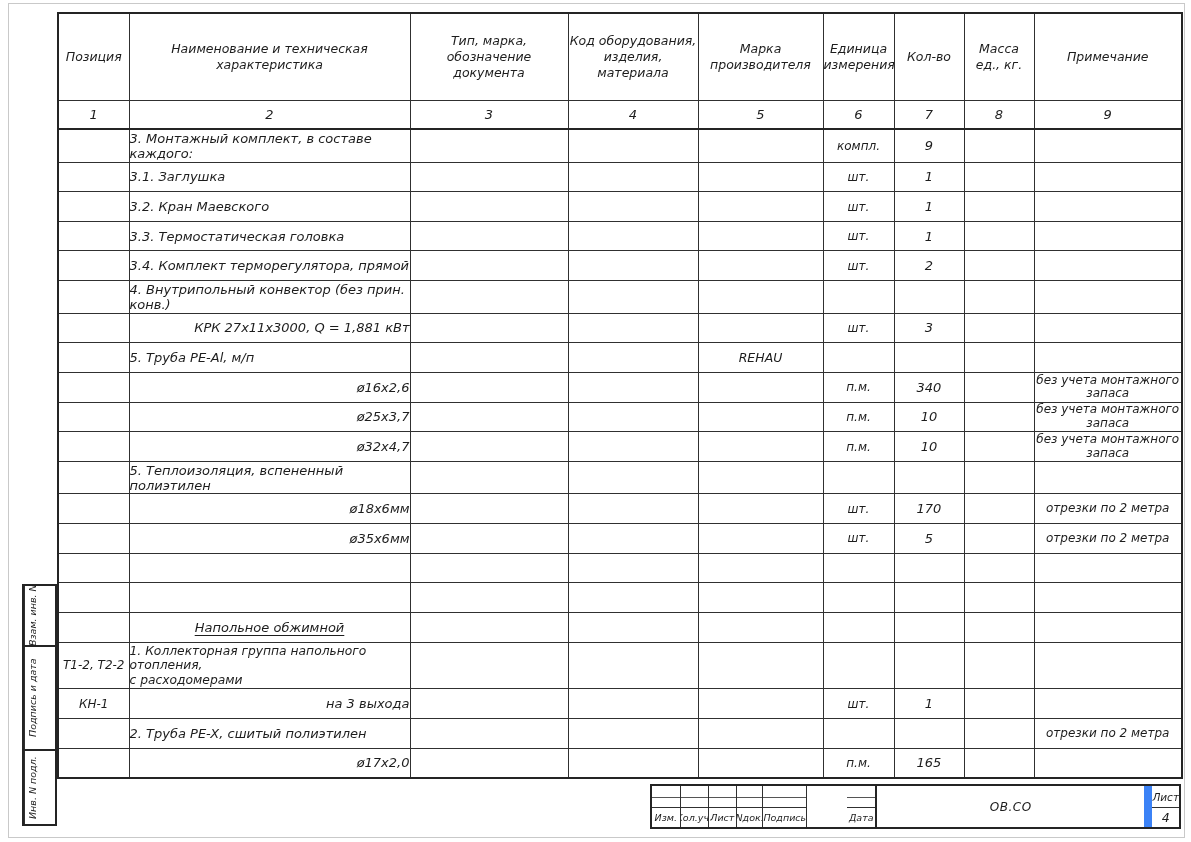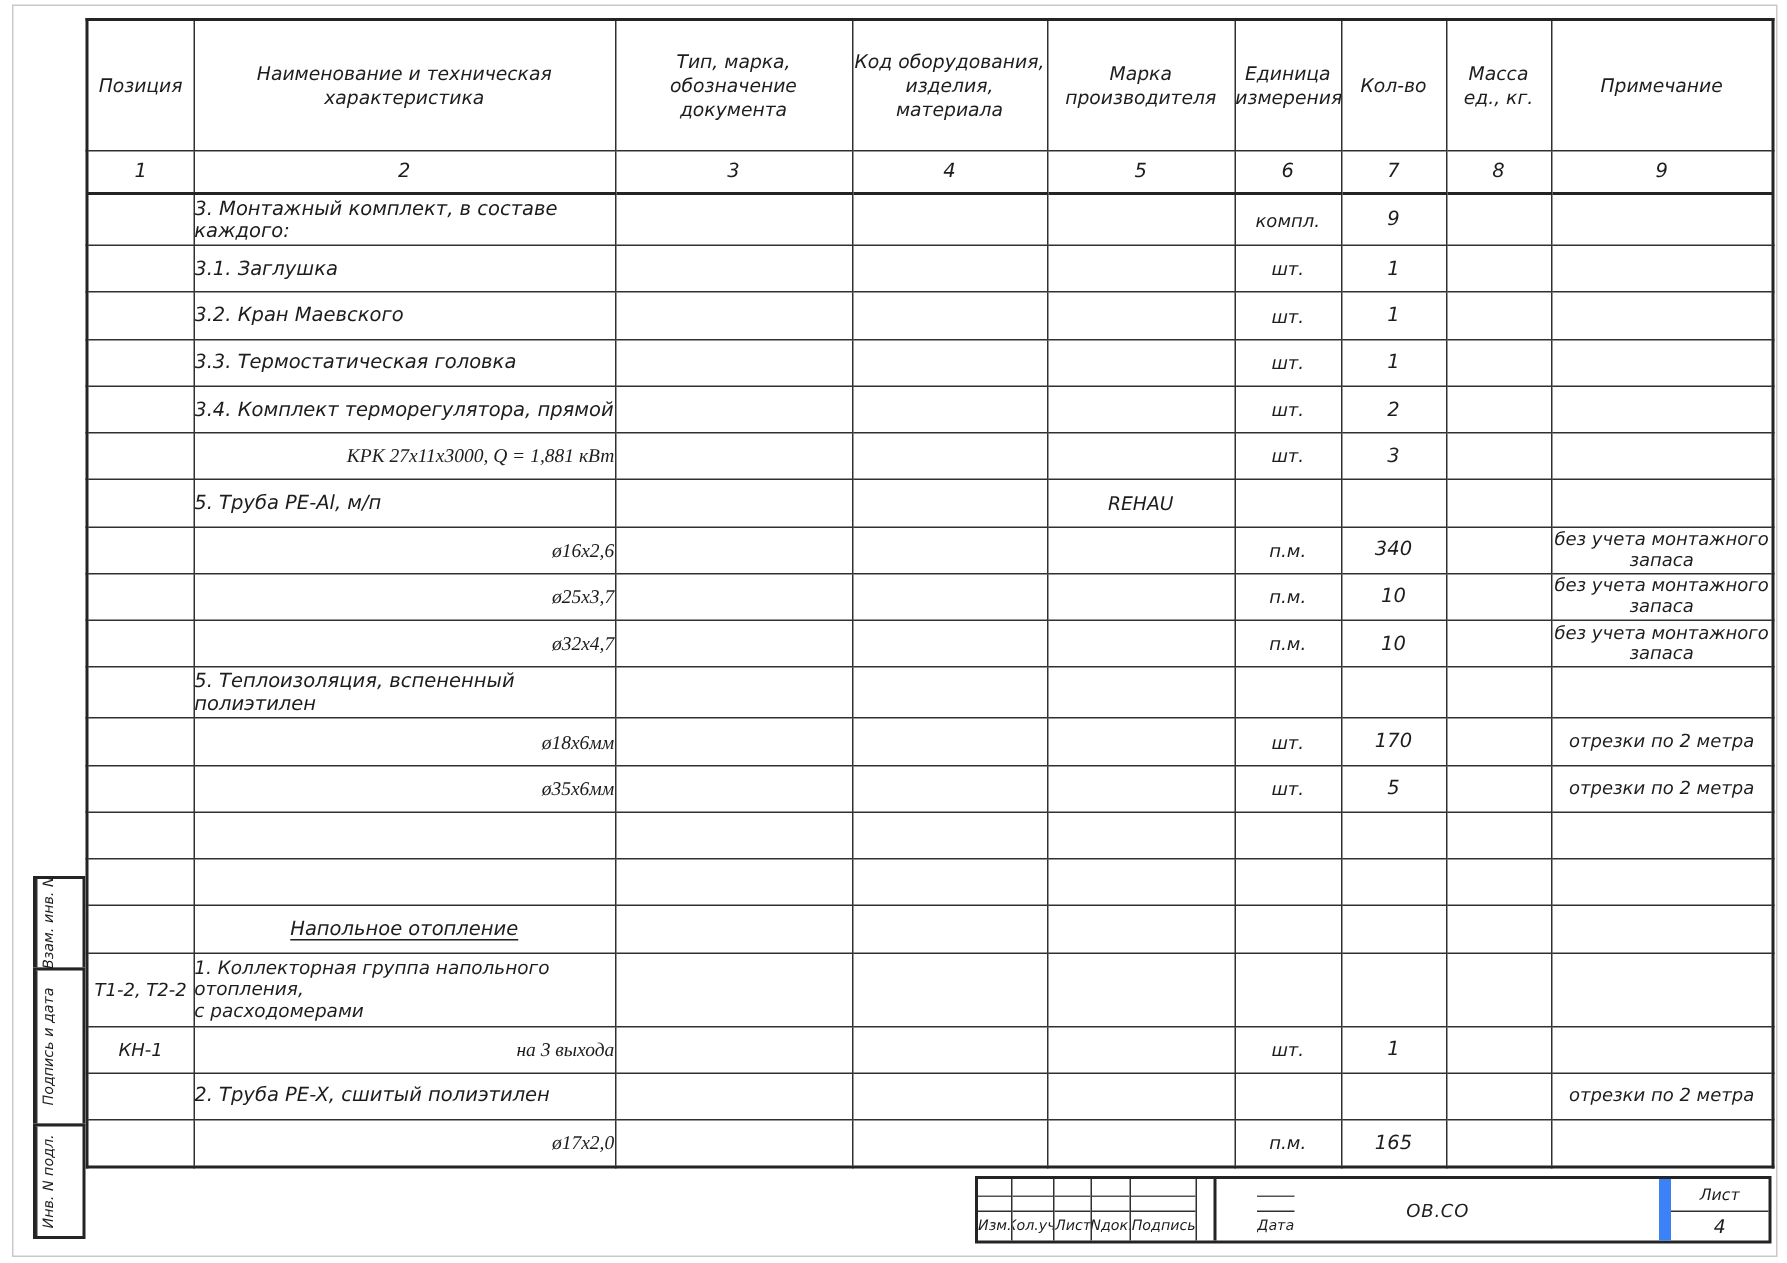--- a/index.html
+++ b/index.html
@@ -28,42 +28,42 @@
   .spec th{font-size:12.5px;text-align:center;white-space:pre-line;line-height:1.25;}
   .spec tbody tr{height:28.3px;}
   .c-pos{text-align:center;font-size:12px;}
   .c-name{font-size:13px;white-space:pre-line;}
   .c-mid{text-align:center;font-size:12.5px;}
   .c-unit{text-align:center;font-size:12px;}
   .c-qty{text-align:center;font-size:13px;}
   .c-note{text-align:center;font-size:12px;line-height:1.12;white-space:pre-line;padding:0 5px;}
   .name-item{padding-left:10px;}
   .name-sub{padding-left:56px;margin-top:11px;}
-  .name-value{text-align:right;padding-right:10px;font-family:Liberation Serif, serif;}
+  .name-value{text-align:right;padding-right:10px;}
   .name-heading{text-align:center;text-decoration:underline;text-underline-offset:3px;}
   .name-wrap{padding-left:8px;font-size:12.3px;line-height:1.18;margin-left:40px;}
   
   .left-strip{position:absolute;left:22px;top:584px;width:35px;}
   .ls-sec{
     display:flex;border:2px solid #242424;box-sizing:border-box;background:#fff;
   }
   .ls-sec + .ls-sec{margin-top:-2px;}
   .ls-label{
     width:15px;border-right:1.5px solid #303030;
     writing-mode:vertical-rl;transform:rotate(180deg);
     display:flex;align-items:center;justify-content:center;
     font-size:9.5px;white-space:nowrap;
   }
   .ls-blank{flex:1;}
   
   .title-block{
     position:absolute;left:650px;top:784px;width:531px;height:45px;
     display:flex;border:2.2px solid #242424;box-sizing:border-box;background:#fff;
   }
-  .rev-table{width:159px;display:flex;border-right:2px solid #242424;box-sizing:border-box;}
+  .rev-table{width:225px;display:flex;border-right:2px solid #242424;box-sizing:border-box;}
   .rev-col{display:flex;flex-direction:column;box-sizing:border-box;border-right:1.5px solid #303030;}
   .rev-col:last-child{border-right:none;margin-left:40px;}
   .rev-blank{height:12px;border-bottom:1px solid #555;box-sizing:border-box;}
   .rev-blank.second{height:10px;border-bottom:1.5px solid #303030;}
   .rev-label{flex:1;display:flex;align-items:center;justify-content:center;font-size:9.5px;white-space:nowrap;overflow:hidden;}
   .doc-cell{
     width:303px;border-right:8px solid #3b82f6;box-sizing:border-box;
     display:flex;align-items:center;justify-content:center;
     font-size:12px;letter-spacing:0.5px;
   }
@@ -168,20 +168,31 @@
           <td class="c-mid"></td>
           <td class="c-mid"></td>
           <td class="c-mid"></td>
           <td class="c-unit">шт.</td>
           <td class="c-qty">2</td>
           <td class="c-mid"></td>
           <td class="c-note"></td>
         </tr>
         <tr>
           <td class="c-pos"></td>
+          <td class="c-name name-item">4. Внутрипольный конвектор (без прин. конв.)</td>
+          <td class="c-mid"></td>
+          <td class="c-mid"></td>
+          <td class="c-mid"></td>
+          <td class="c-unit"></td>
+          <td class="c-qty"></td>
+          <td class="c-mid"></td>
+          <td class="c-note"></td>
+        </tr>
+        <tr>
+          <td class="c-pos"></td>
           <td class="c-name name-value">КРК 27х11х3000, Q = 1,881 кВт</td>
           <td class="c-mid"></td>
           <td class="c-mid"></td>
           <td class="c-mid"></td>
           <td class="c-unit">шт.</td>
           <td class="c-qty">3</td>
           <td class="c-mid"></td>
           <td class="c-note"></td>
         </tr>
         <tr>
@@ -281,21 +292,21 @@
           <td class="c-mid"></td>
           <td class="c-mid"></td>
           <td class="c-mid"></td>
           <td class="c-unit"></td>
           <td class="c-qty"></td>
           <td class="c-mid"></td>
           <td class="c-note"></td>
         </tr>
         <tr>
           <td class="c-pos"></td>
-          <td class="c-name name-heading">Напольное отопление</td>
+          <td class="c-name name-heading">Напольное обжимной</td>
           <td class="c-mid"></td>
           <td class="c-mid"></td>
           <td class="c-mid"></td>
           <td class="c-unit"></td>
           <td class="c-qty"></td>
           <td class="c-mid"></td>
           <td class="c-note"></td>
         </tr>
         <tr>
           <td class="c-pos">Т1-2, Т2-2</td>

